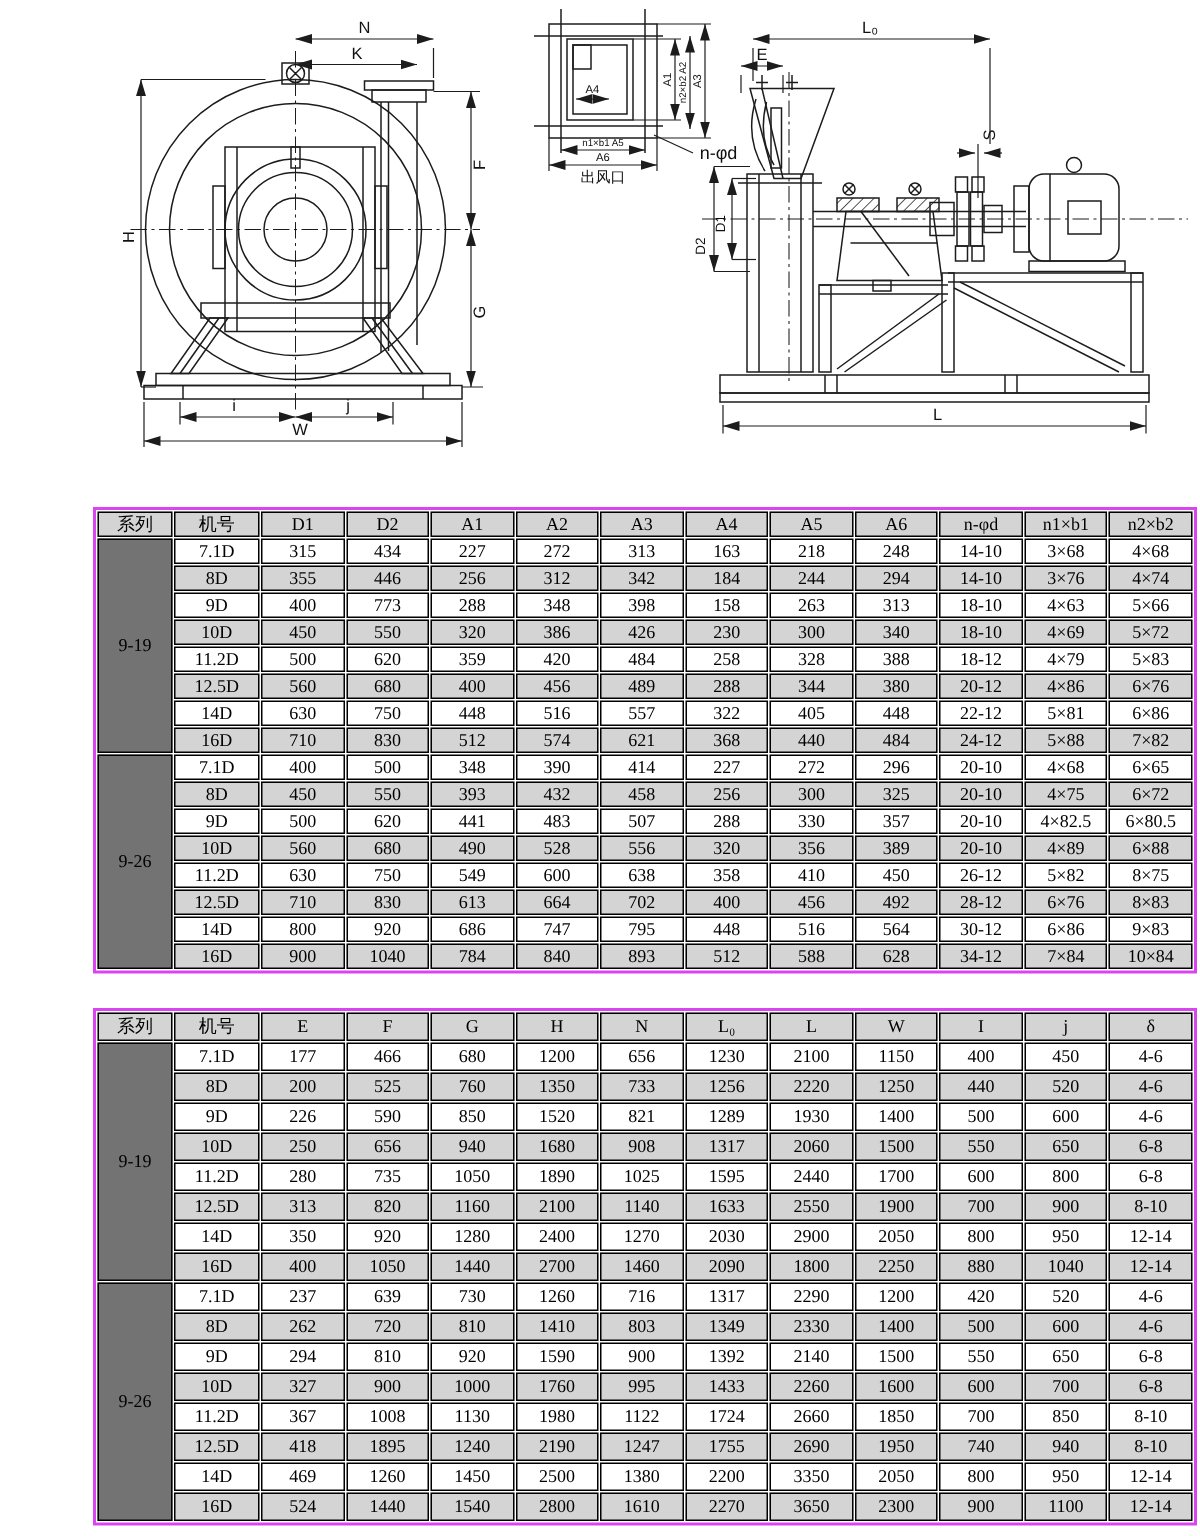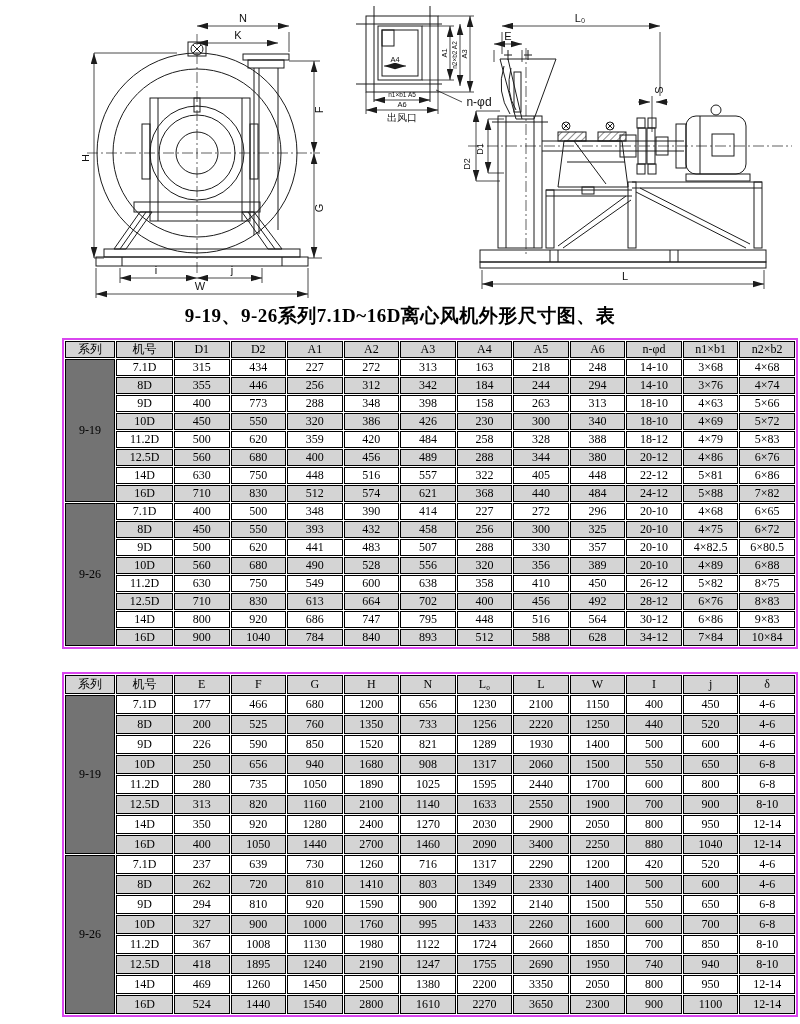--- a/index.html
+++ b/index.html
@@ -291,21 +291,20 @@
         <text class="t9" transform="translate(0,160) rotate(-90)">D2</text>
 
         <line x1="12" y1="266" x2="12" y2="285"></line>
         <line x1="294" y1="266" x2="294" y2="285"></line>
         <line class="ar2" x1="12" y1="280" x2="294" y2="280"></line>
         <text x="155" y="276">L</text>
       </g>
     </svg>
   </div>
 
-  <h1 class="title">9-19、9-26系列7.1D~16D离心风机外形尺寸图、表</h1>
 
   <table class="dim-table t1">
     <thead>
         <tr>
           <th>系列</th>
           <th>机号</th>
           <th>D1</th>
           <th>D2</th>
           <th>A1</th>
           <th>A2</th>
@@ -667,21 +666,21 @@
           <td>12-14</td>
         </tr>
         <tr class="shaded">
           <td>16D</td>
           <td>400</td>
           <td>1050</td>
           <td>1440</td>
           <td>2700</td>
           <td>1460</td>
           <td>2090</td>
-          <td>3400</td>
+          <td>1800</td>
           <td>2250</td>
           <td>880</td>
           <td>1040</td>
           <td>12-14</td>
         </tr>
         <tr>
           <td rowspan="8" class="series-cell">9-26</td>
           <td>7.1D</td>
           <td>237</td>
           <td>639</td>

